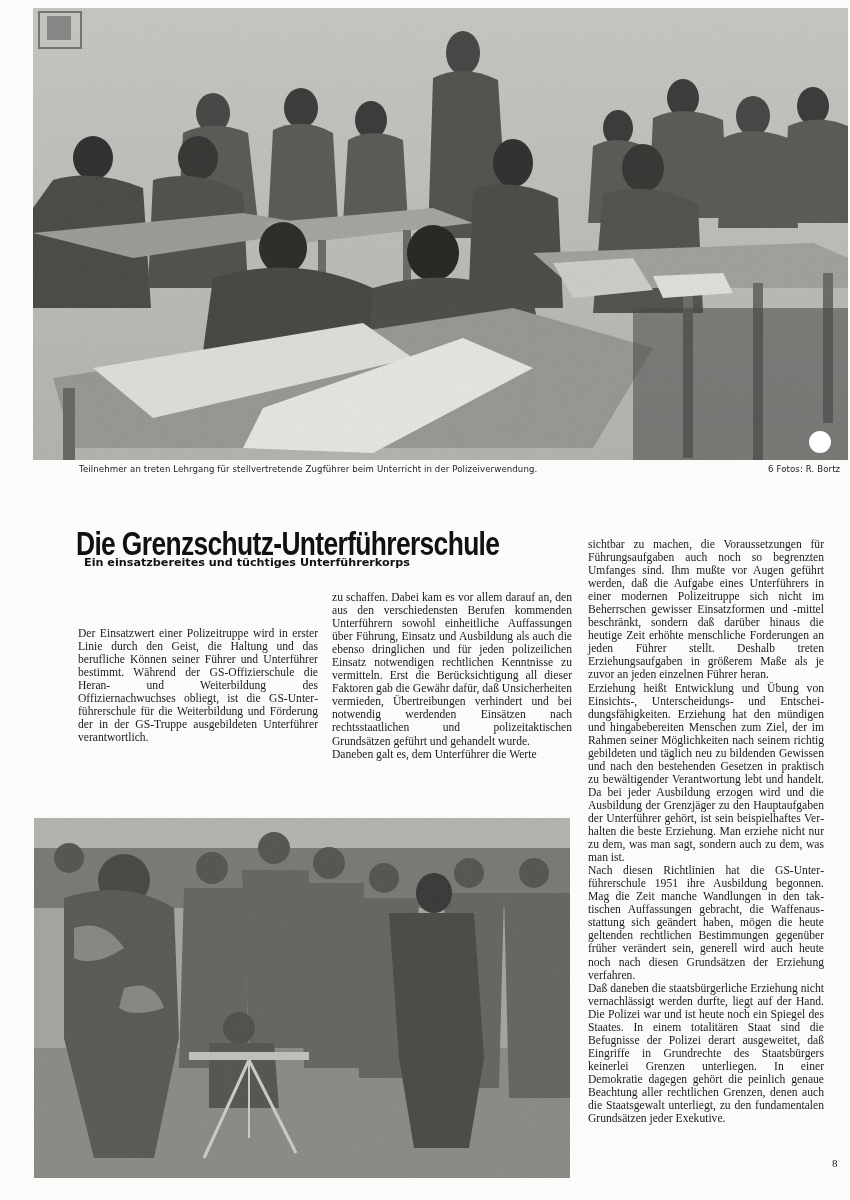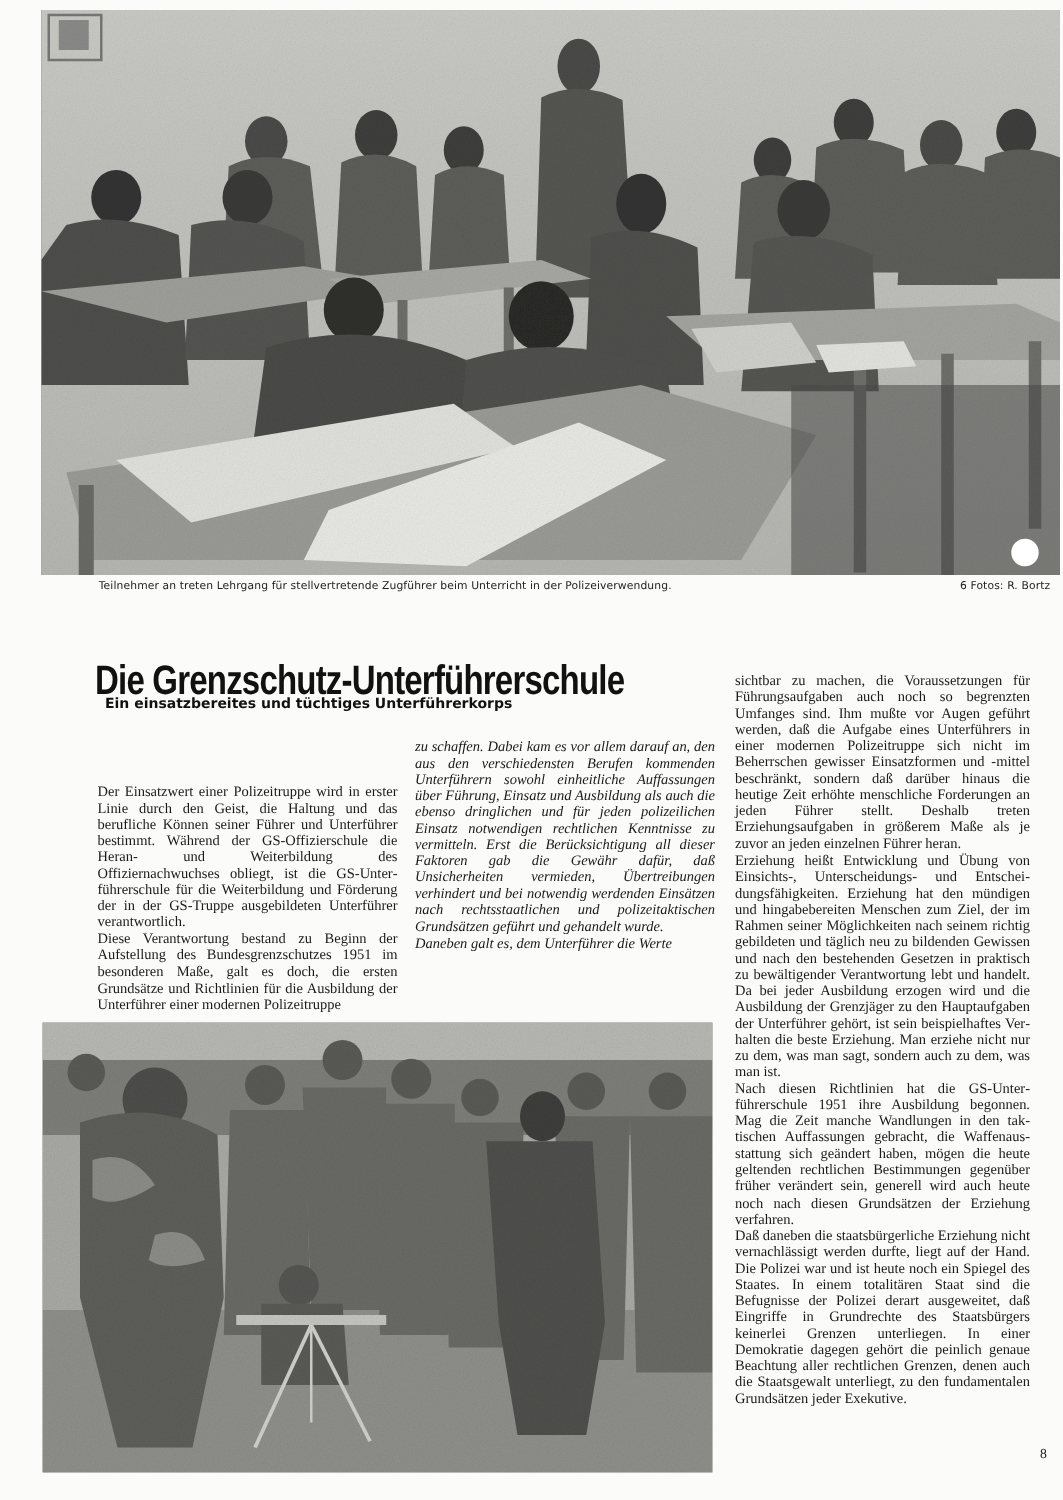--- a/index.html
+++ b/index.html
@@ -39,21 +39,21 @@
       font-weight: bold; font-size: 11.2px; color: #111;
       white-space: nowrap;
     }
 
     .col {
       position: absolute; font-size: 11.6px; line-height: 13.05px;
       text-align: justify; hyphens: manual; color: #1a1a1a;
     }
     .col p { margin: 0; }
     #col-1 { left: 78px; top: 591px; width: 240px; margin-top: 36px; }
-    #col-2 { left: 332px; top: 591px; width: 240px; font-style: italic; }
+    #col-2 { left: 332px; top: 591px; width: 240px; }
     #col-3 { left: 588px; top: 538px; width: 236px; }
 
     #page-number {
       position: absolute; left: 832px; top: 1157px;
       font-size: 11px; color: #222;
     }
     .punch-hole {
       position: absolute; left: 809px; top: 431px; width: 22px; height: 22px;
       border-radius: 50%; background: #ffffff;
     }
@@ -142,21 +142,20 @@
 <div class="punch-hole"></div>
 
 <div id="caption-top" class="caption">Teilnehmer an treten Lehrgang für stellvertretende Zugführer beim Unterricht in der Polizeiverwendung.</div>
 <div id="credit" class="caption">6 Fotos: R. Bortz</div>
 
 <h1 id="headline">Die Grenzschutz-Unterführerschule</h1>
 <div id="subheadline">Ein einsatzbereites und tüchtiges Unterführerkorps</div>
 
 <div id="col-1" class="col">
   <p>Der Einsatzwert einer Polizeitruppe wird in erster Linie durch den Geist, die Haltung und das berufliche Können seiner Führer und Unterführer bestimmt. Während der GS-Offi­zierschule die Heran- und Weiterbildung des Offiziernachwuchses obliegt, ist die GS-Unter­führerschule für die Weiterbildung und Förde­rung der in der GS-Truppe ausgebildeten Unterführer verantwortlich.</p>
-  <p>Diese Verantwortung bestand zu Beginn der Aufstellung des Bundesgrenzschutzes 1951 im besonderen Maße, galt es doch, die ersten Grundsätze und Richtlinien für die Ausbildung der Unterführer einer modernen Polizeitruppe</p>
 </div>
 
 <div id="col-2" class="col">
   <p>zu schaffen. Dabei kam es vor allem darauf an, den aus den verschiedensten Berufen kommen­den Unterführern sowohl einheitliche Auffas­sungen über Führung, Einsatz und Ausbildung als auch die ebenso dringlichen und für jeden polizeilichen Einsatz notwendigen rechtlichen Kenntnisse zu vermitteln. Erst die Berücksich­tigung all dieser Faktoren gab die Gewähr dafür, daß Unsicherheiten vermieden, Über­treibungen verhindert und bei notwendig wer­denden Einsätzen nach rechtsstaatlichen und polizeitaktischen Grundsätzen geführt und gehandelt wurde.</p>
   <p>Daneben galt es, dem Unterführer die Werte</p>
 </div>
 
 <div id="caption-bottom" class="caption">Ausbildung als Granatwerfer-Gruppenführer am E-Messer 80 cm K.</div>
 
 <div id="photo-bottom" class="photo">

